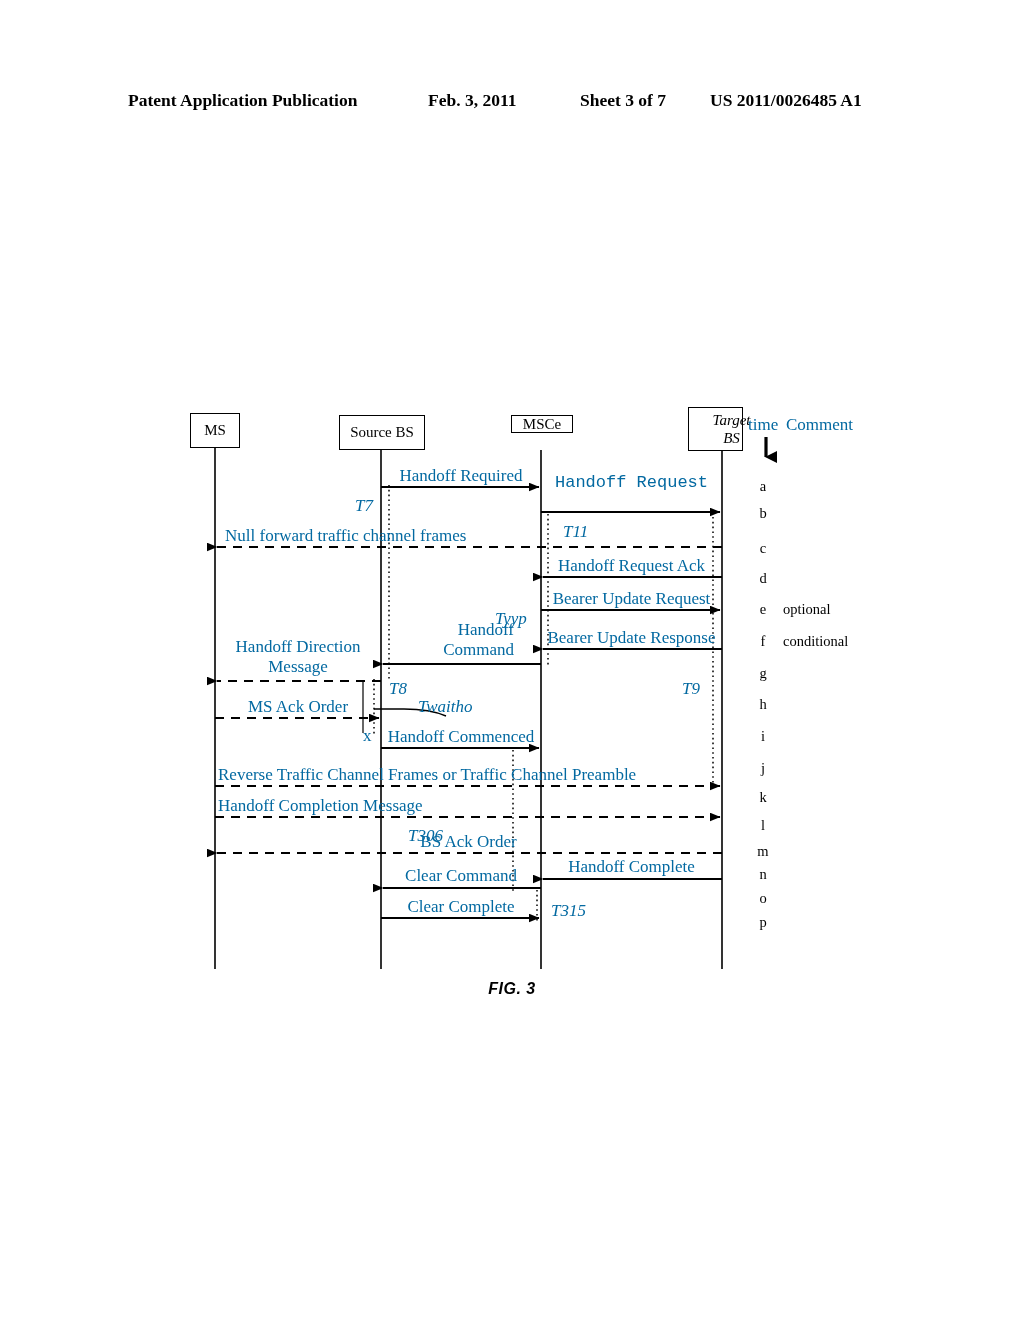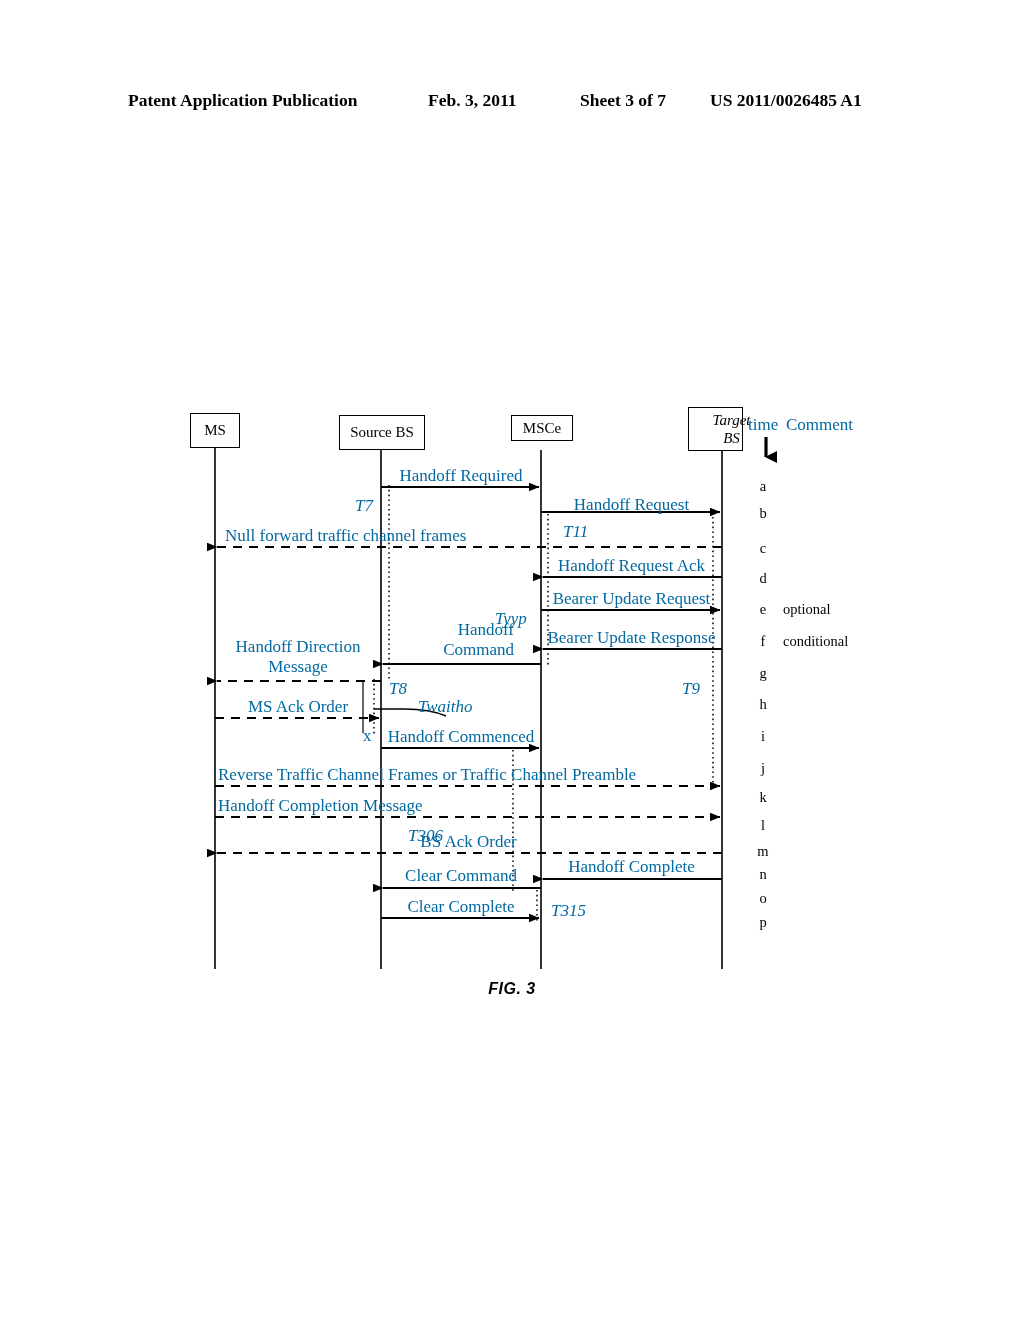--- a/index.html
+++ b/index.html
@@ -118,37 +118,37 @@
   </svg>
 
   <div class="entity-box" style="left:190px;top:396px;width:50px;height:35px;">
     <div class="boxlabel" style="left:0;top:0;width:100%;height:100%;">MS</div>
   </div>
 
   <div class="entity-box" style="left:339px;top:398px;width:86px;height:35px;">
     <div class="boxlabel" style="left:0;top:0;width:100%;height:100%;">Source BS</div>
   </div>
 
-  <div class="entity-box" style="left:511px;top:398px;width:62px;height:26px;">
+  <div class="entity-box" style="left:511px;top:398px;width:62px;height:18px;">
     <div class="boxlabel" style="left:0;top:0;width:100%;height:100%;">MSCe</div>
   </div>
 
   <div class="entity-box" style="left:688px;top:390px;width:55px;height:44px;">
     <div class="boxlabel" style="left:16px;top:0;width:100%;height:100%;flex-direction:column;line-height:18px;font-style:italic;">
       <span>Target</span>
       <span>BS</span>
     </div>
   </div>
 
   <div class="dlabel" style="left:748px;top:400px;">time</div>
   <div class="dlabel" style="left:786px;top:400px;">Comment</div>
 
   <div id="overlay">
       <div class="dlabel ctr" style="left: 211px; width: 500px; top: 451px;">Handoff Required</div>
-      <div class="dlabel ctr" style="left: 381.5px; width: 500px; top: 480px;">Handoff Request</div>
+      <div class="dlabel ctr" style="left: 381.5px; width: 500px; top: 458px; font-family: Liberation Mono, monospace;">Handoff Request</div>
       <div class="dlabel ctr" style="left: 225px; width: 400px; top: 511px; text-align: left;">Null forward traffic channel frames</div>
       <div class="dlabel ctr" style="left: 381.5px; width: 500px; top: 541px;">Handoff Request Ack</div>
       <div class="dlabel ctr" style="left: 381.5px; width: 500px; top: 574px;">Bearer Update Request</div>
       <div class="dlabel ctr" style="left: 381.5px; width: 500px; top: 613px;">Bearer Update Response</div>
       <div class="dlabel ctr" style="left: 418px; width: 96px; top: 603px; white-space: normal; line-height: 20px; text-align: right;">Handoff Command</div>
       <div class="dlabel ctr" style="left: 208px; width: 180px; top: 620px; white-space: normal; line-height: 20px;">Handoff Direction Message</div>
       <div class="dlabel ctr" style="left: 48px; width: 500px; top: 682px;">MS Ack Order</div>
       <div class="dlabel ctr" style="left: 211px; width: 500px; top: 712px;">Handoff Commenced</div>
       <div class="dlabel ctr" style="left: 218px; width: 520px; top: 750px; text-align: left;">Reverse Traffic Channel Frames or Traffic Channel Preamble</div>
       <div class="dlabel ctr" style="left: 218px; width: 520px; top: 781px; text-align: left;">Handoff Completion Message</div>

